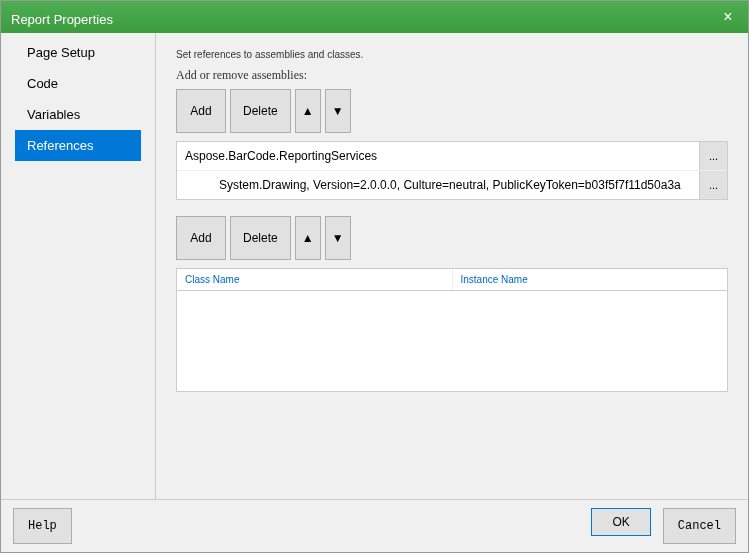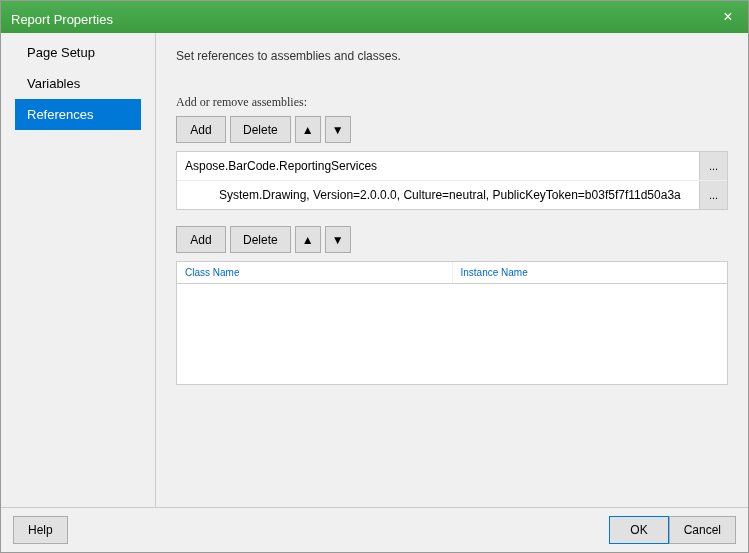--- a/index.html
+++ b/index.html
@@ -72,42 +72,42 @@
       background: #0078d7;
       color: white;
     }
     .main-content {
       flex: 1;
       padding: 16px 20px;
       overflow-y: auto;
       background: #f0f0f0;
     }
     .section-title {
-      font-size: 12px;
+      font-size: 10px;
       color: #333;
-      margin-bottom: 32px;
+      margin-bottom: 8px;
     }
     .sub-label {
       font-size: 12px;
       color: #333;
       margin-bottom: 6px;
       font-family: Liberation Serif, serif;
     }
     .button-row {
       display: flex;
       gap: 4px;
       margin-bottom: 8px;
     }
     .btn {
       padding: 3px 12px;
       background: #e1e1e1;
       border: 1px solid #adadad;
       cursor: pointer;
       font-size: 12px;
-      height: 27px;
+      height: 44px;
       min-width: 50px;
       display: flex;
       align-items: center;
       justify-content: center;
     }
     .btn-arrow {
       min-width: 26px;
       padding: 3px 6px;
     }
     .assembly-list {
@@ -177,56 +177,60 @@
       border-top: 1px solid #ccc;
       padding: 8px 12px;
       display: flex;
       justify-content: space-between;
       align-items: center;
       background: #f0f0f0;
       flex-shrink: 0;
     }
     .footer-right {
       display: flex;
-      gap: 0;
+      gap: 12px;
     }
     .btn-primary {
       background: #e1e1e1;
       border: 1px solid #0078d7;
       color: #000;
       padding: 4px 20px;
       cursor: pointer;
       font-size: 12px;
       height: 28px;
     }
     .btn-secondary {
       background: #e1e1e1;
       border: 1px solid #adadad;
       color: #000;
       padding: 4px 14px;
       cursor: pointer;
       font-size: 12px;
-      height: 28px;
+      height: 36px;
+      font-family: Liberation Mono, monospace;
     }
   </style>
 </head>
 <body>
 
 <div class="dialog">
 
   <div class="title-bar">
     <span class="title-bar-text">Report Properties</span>
     <button class="title-bar-close">×</button>
   </div>
 
   <div class="dialog-body">
 
     <div class="sidebar">
       <div class="sidebar-item">
         <span>Page Setup</span>
+      </div>
+      <div class="sidebar-item">
+        <span>Code</span>
       </div>
       <div class="sidebar-item">
         <span>Variables</span>
       </div>
       <div class="sidebar-item active">
         <span>References</span>
       </div>
     </div>
 
     <div class="main-content">

